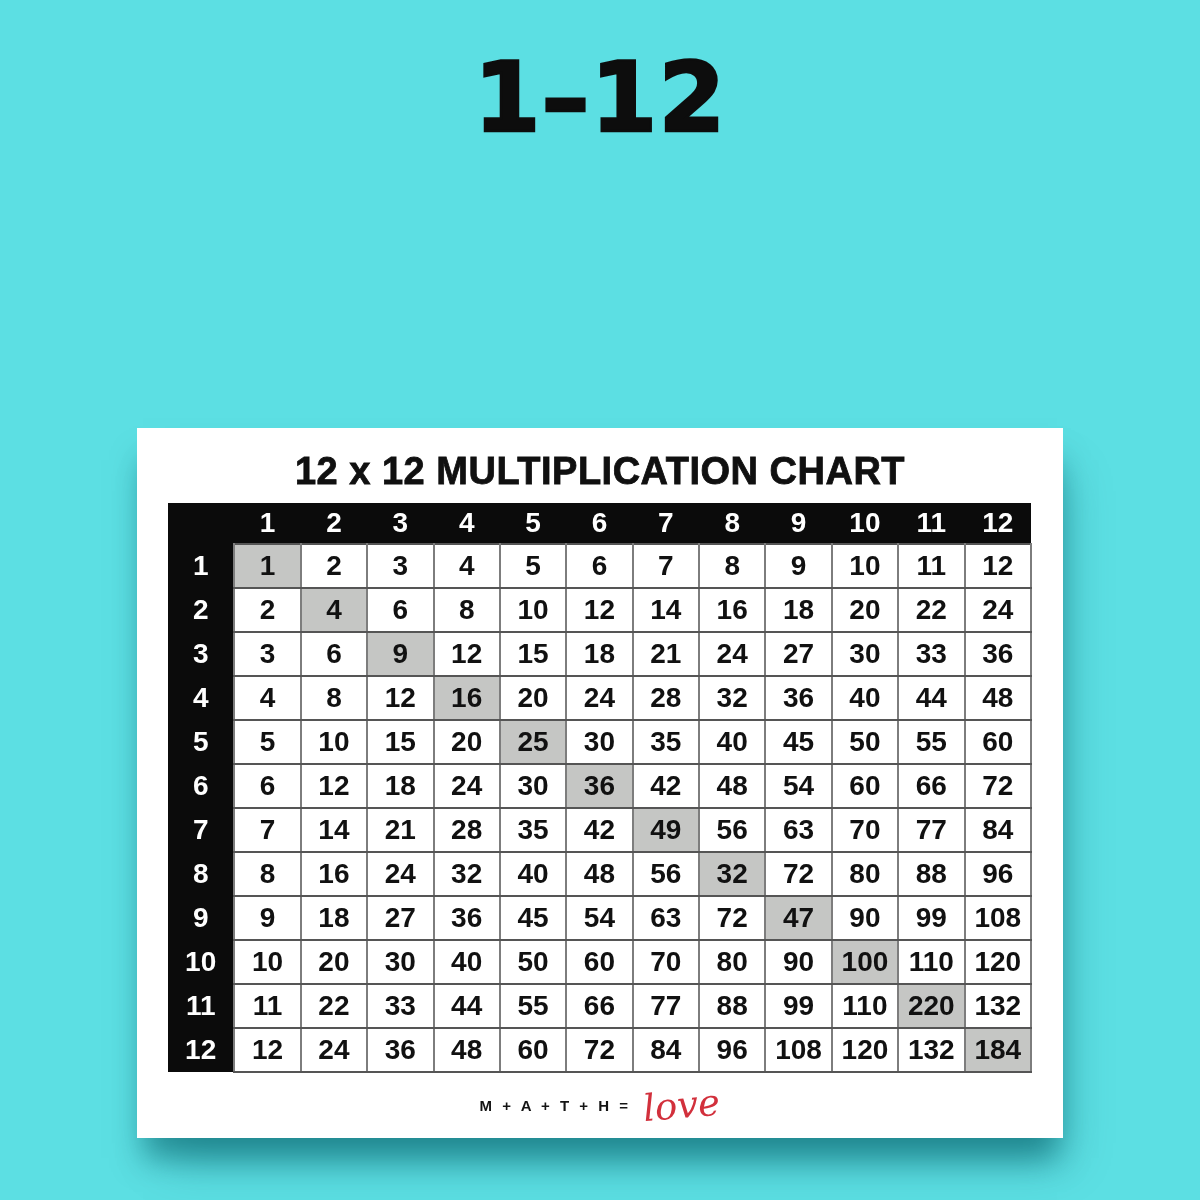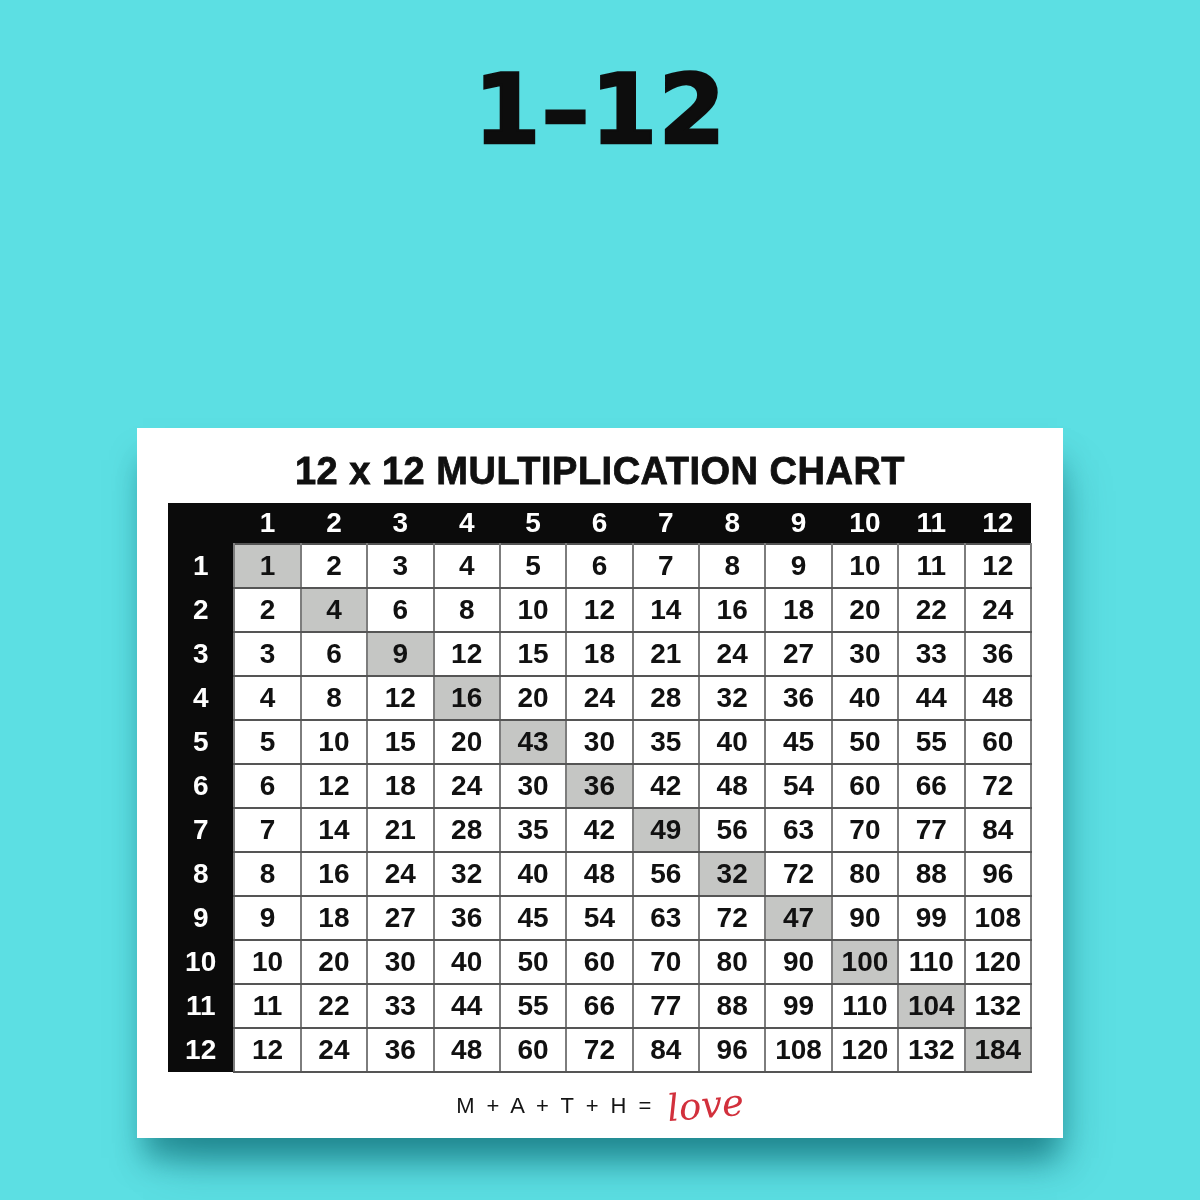--- a/index.html
+++ b/index.html
@@ -11,21 +11,21 @@
     background: var(--bg, #5CDFE3);
     font-family: "Liberation Sans", sans-serif;
   }
   .poster {
     position: relative;
     width: 1200px;
     height: 1200px;
   }
   
   .big-title {
-    padding-top: 58px;
+    padding-top: 46px;
     text-align: center;
     color: #0d0d0d;
     font-family: "DejaVu Sans", sans-serif;
     font-weight: bold;
     font-size: 96px;
     line-height: 1.10;
     letter-spacing: 1px;
     -webkit-text-stroke: 2.5px #0d0d0d;
   }
   .big-title .line { display: block; }
@@ -91,22 +91,22 @@
     background: var(--diag-bg, #c5c6c4);
   }
 
   
   .footer {
     margin-top: 14px;
     text-align: center;
     white-space: nowrap;
   }
   .math-text {
-    font-weight: normal;
-    font-size: 22px;
+    font-weight: bold;
+    font-size: 15px;
     letter-spacing: 3px;
     color: #141414;
     vertical-align: middle;
   }
   .love-text {
     display: inline-block;
     margin-left: 8px;
     font-family: "DejaVu Serif", serif;
     font-style: italic;
     font-size: 37px;
@@ -206,21 +206,21 @@
             <td>40</td>
             <td>44</td>
             <td>48</td>
           </tr>
           <tr>
             <th>5</th>
             <td>5</td>
             <td>10</td>
             <td>15</td>
             <td>20</td>
-            <td class="diag">43</td>
+            <td class="diag">25</td>
             <td>30</td>
             <td>35</td>
             <td>40</td>
             <td>45</td>
             <td>50</td>
             <td>55</td>
             <td>60</td>
           </tr>
           <tr>
             <th>6</th>
@@ -302,21 +302,21 @@
             <td>11</td>
             <td>22</td>
             <td>33</td>
             <td>44</td>
             <td>55</td>
             <td>66</td>
             <td>77</td>
             <td>88</td>
             <td>99</td>
             <td>110</td>
-            <td class="diag">104</td>
+            <td class="diag">220</td>
             <td>132</td>
           </tr>
           <tr>
             <th>12</th>
             <td>12</td>
             <td>24</td>
             <td>36</td>
             <td>48</td>
             <td>60</td>
             <td>72</td>

